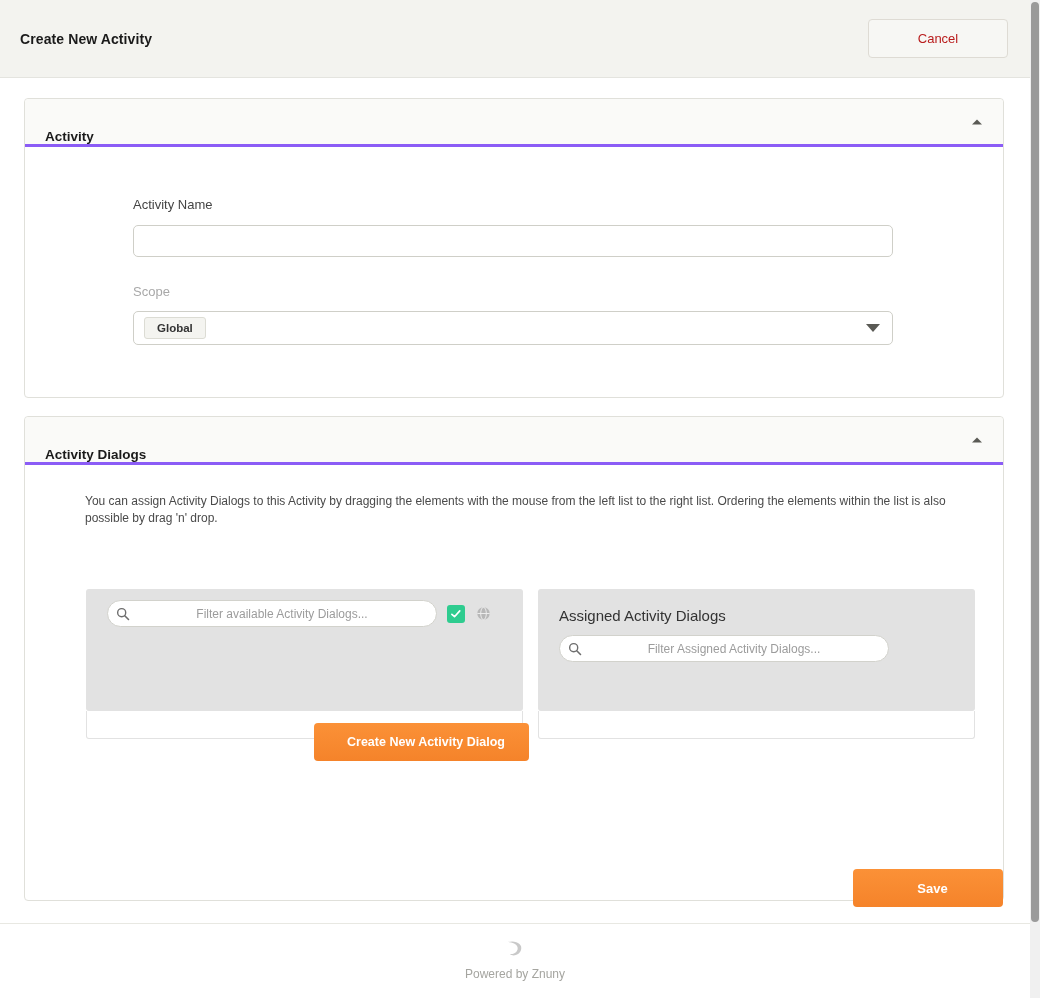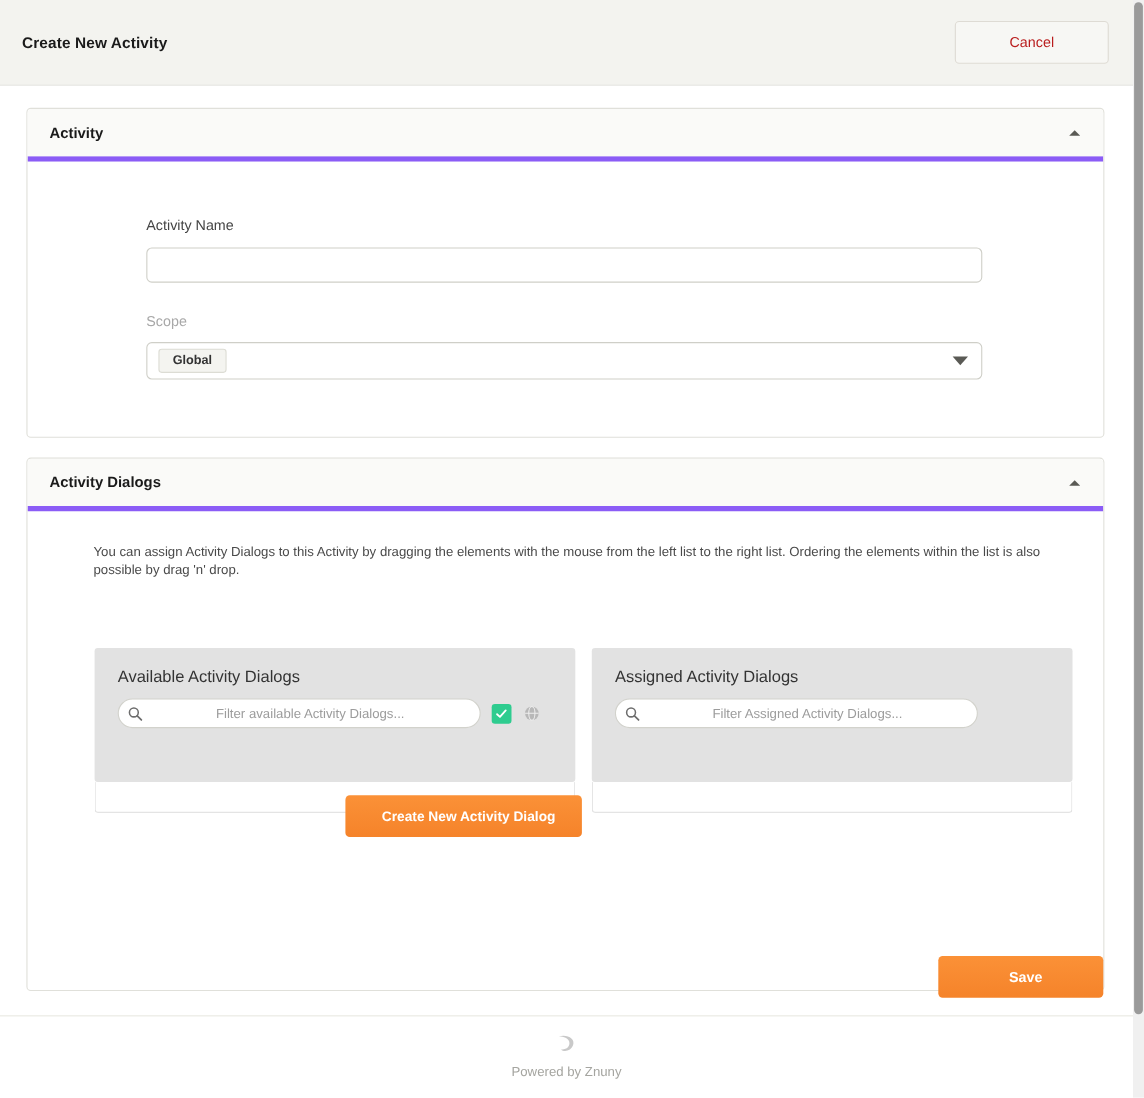--- a/index.html
+++ b/index.html
@@ -69,24 +69,24 @@
     position: absolute;
     left: 24px;
     width: 980px;
     background: #ffffff;
     border: 1px solid #e0e0da;
     border-radius: 4px;
   }
   .widget-header {
     height: 48px;
     background: #fafaf8;
-    border-bottom: 5px solid #8b5cf6;
+    border-bottom: 3px solid #8b5cf6;
     border-radius: 4px 4px 0 0;
     display: flex;
-    align-items: center;
+    align-items: flex-end;
     padding: 0 20px;
     position: relative;
   }
   .widget-title {
     font-size: 13.5px;
     font-weight: bold;
     color: #1a1a1a;
   }
   .collapse-icon {
     position: absolute;
@@ -356,21 +356,20 @@
               <path d="M3 10.5 L8 5.5 L13 10.5 Z" fill="#5a5a55"></path>
             </svg>
         </span>
       </div>
       <div class="widget-body">
         <div class="help-text">You can assign Activity Dialogs to this Activity by dragging the elements with the mouse from the left list to the right list. Ordering the elements within the list is also possible by drag 'n' drop.</div>
 
         <div class="dnd-wrap">
 
           <div class="dnd-panel left">
-            <div class="dnd-title">Available Activity Dialogs</div>
             <div class="dnd-filter-row">
               <span class="filter-input-wrap">
                 <span class="search-icon">
                   <svg viewBox="0 0 16 16" width="14" height="14">
                     <circle cx="6.5" cy="6.5" r="4.6" fill="none" stroke="#6d6d6d" stroke-width="1.6"></circle>
                     <line x1="10" y1="10" x2="14.3" y2="14.3" stroke="#6d6d6d" stroke-width="1.8" stroke-linecap="round"></line>
                   </svg>
                 </span>
                 <input class="filter-input" type="text" placeholder="Filter available Activity Dialogs..." style="">
               </span>

